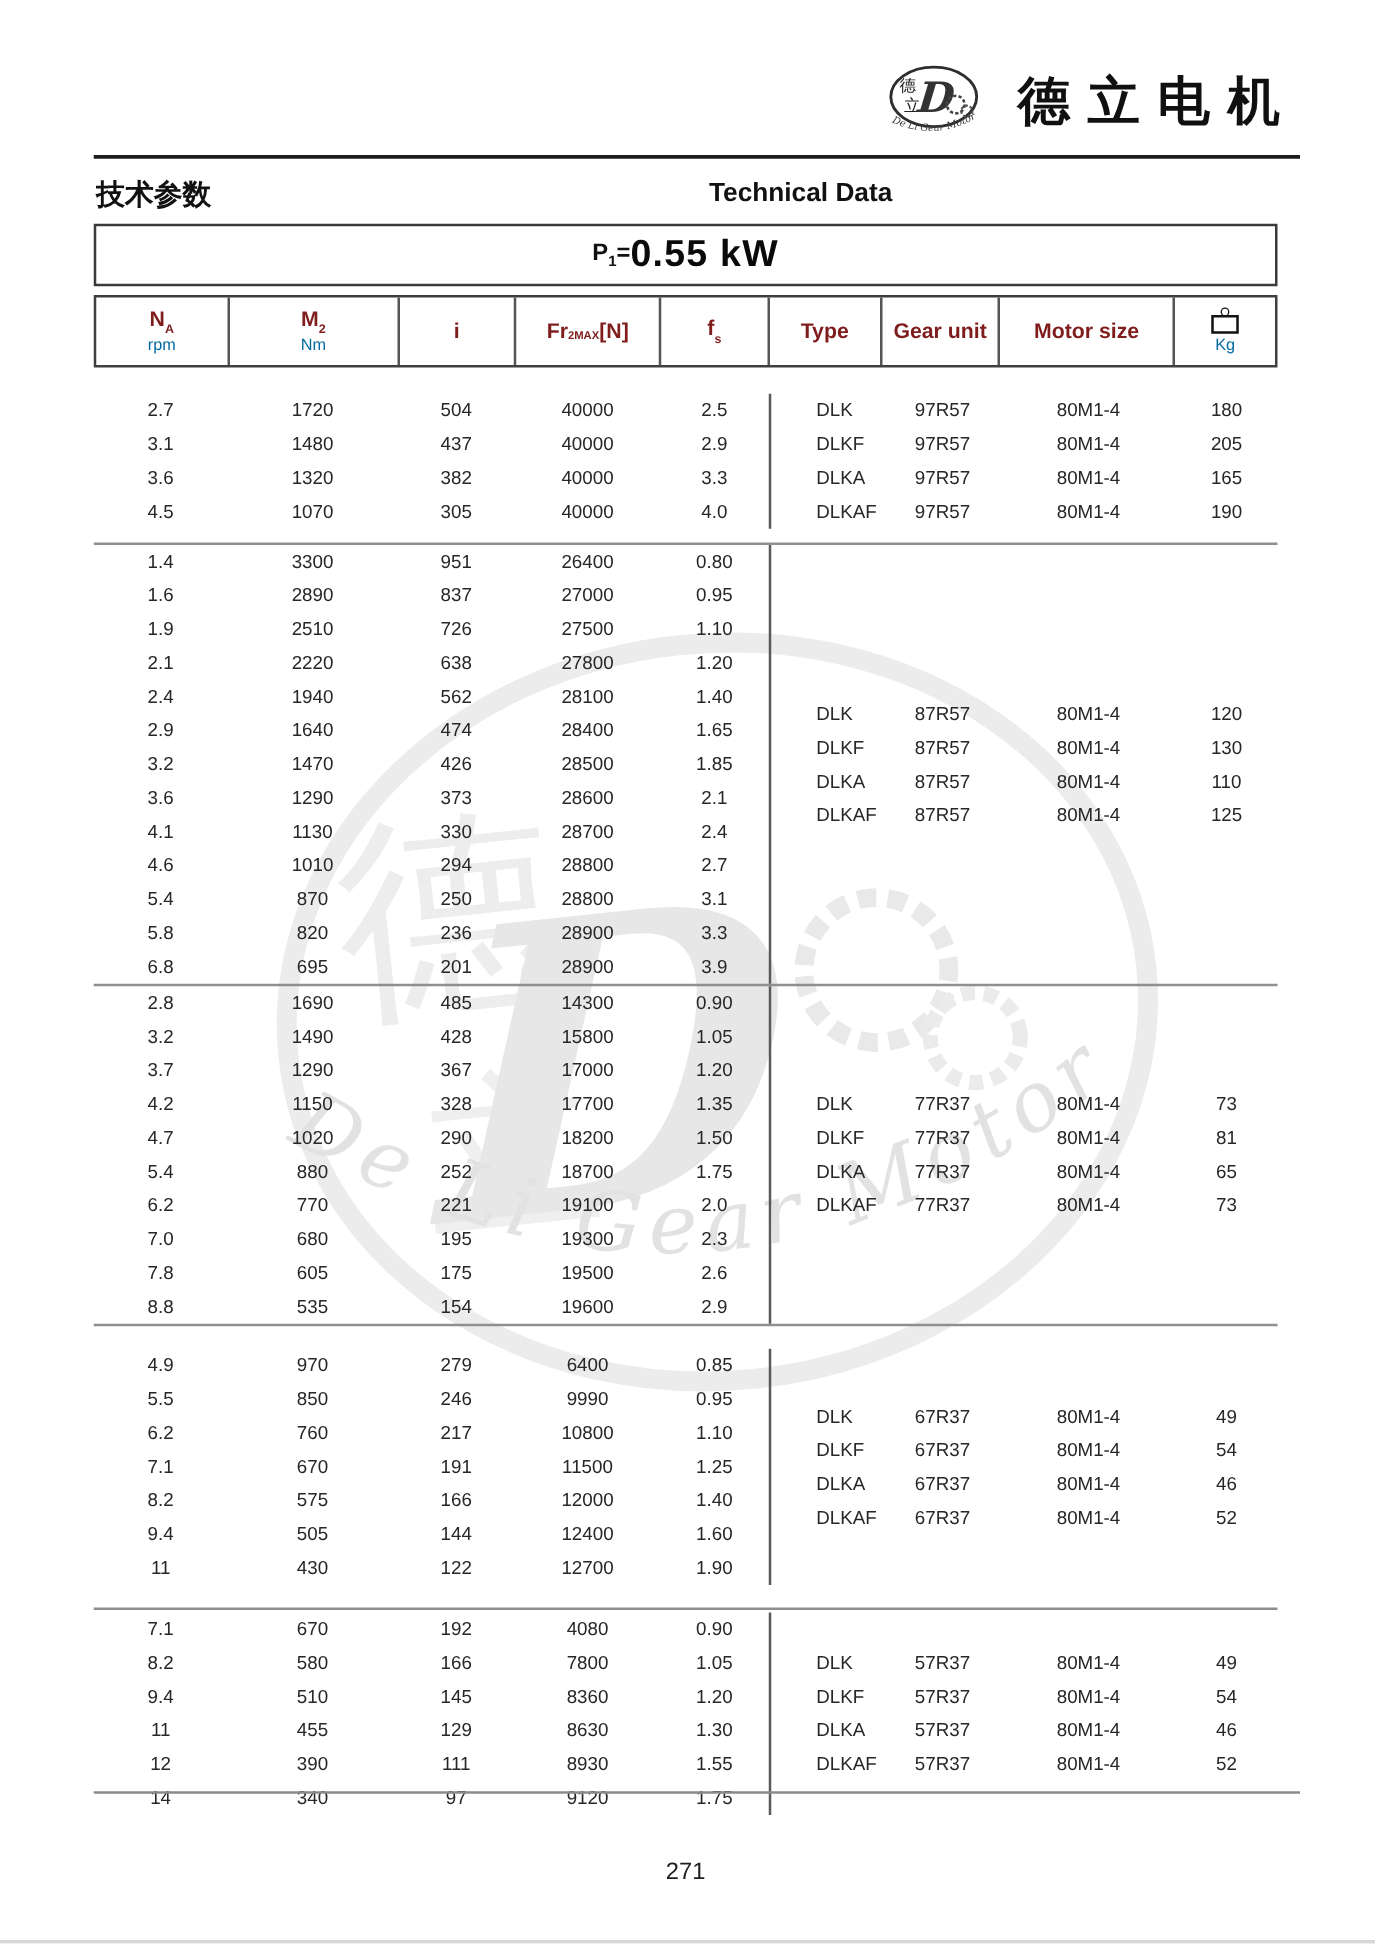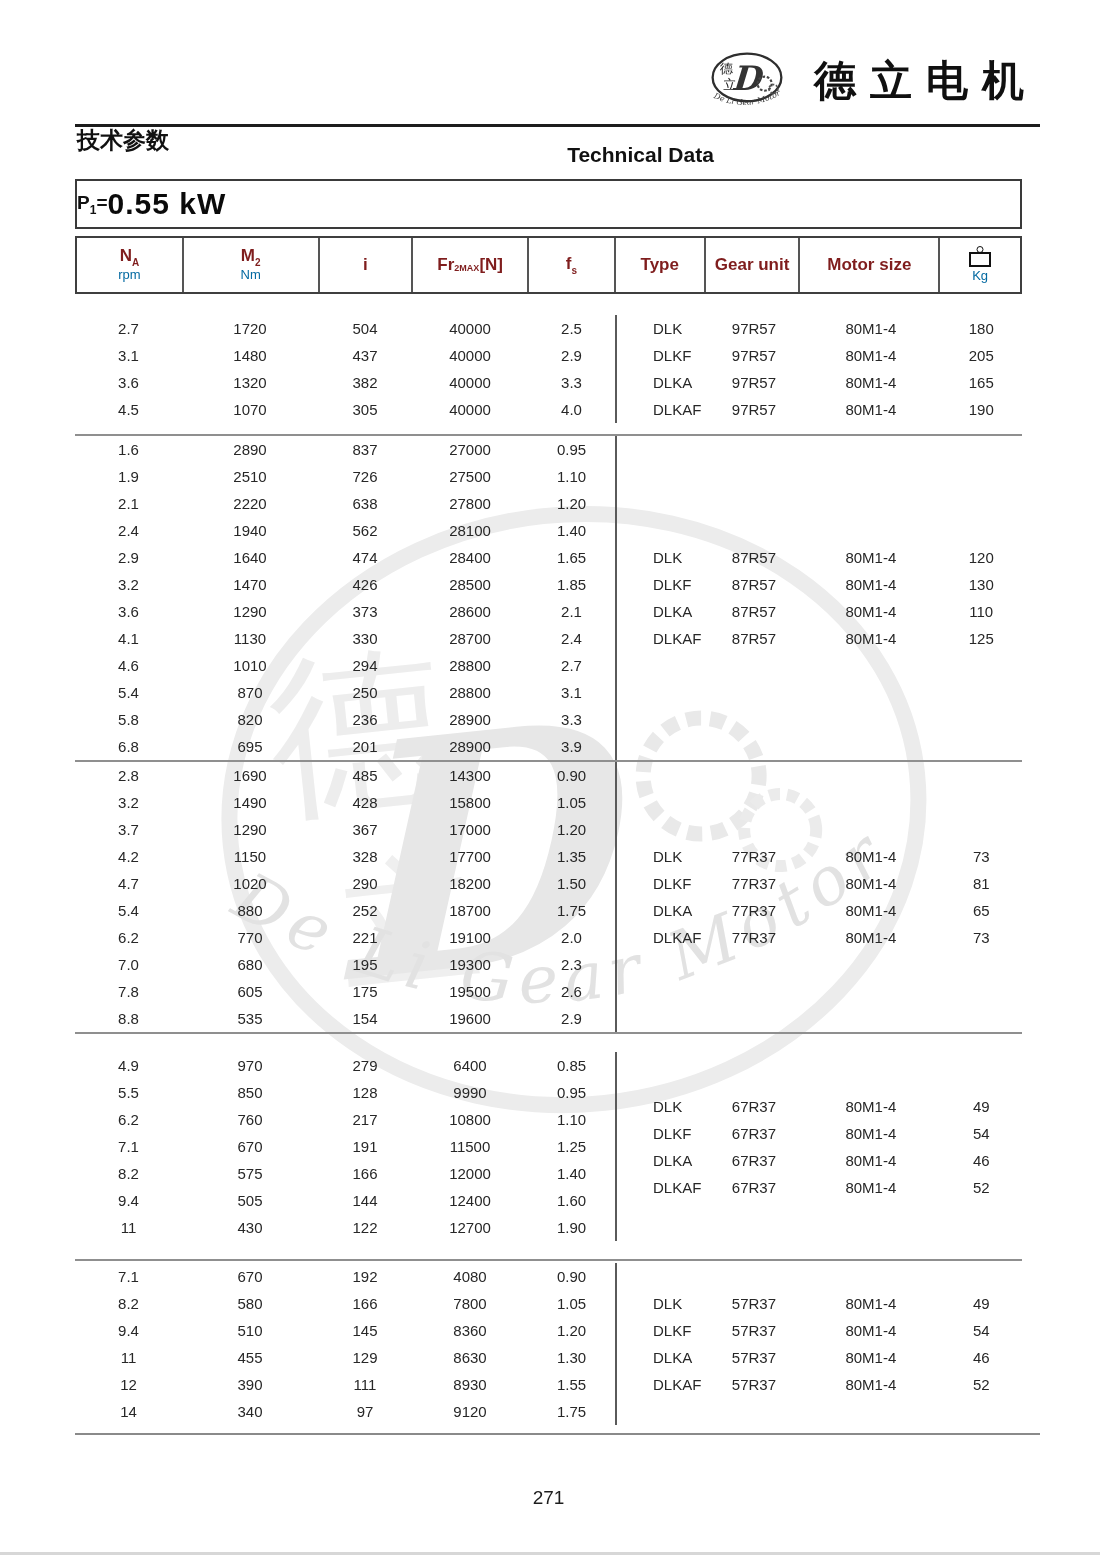--- a/index.html
+++ b/index.html
@@ -11,26 +11,26 @@
   .watermark { position:absolute; left:0; top:0; width:1100px; height:1555px; pointer-events:none; }
   .content { position:absolute; left:75px; top:0; width:947px; }
 
   
   .brand { position:absolute; top:44px; right:-16px; display:flex; align-items:center; gap:14px; }
   .brand-cn {
     font-family:"DejaVu Serif", serif; font-weight:900; font-size:42px; color:#101010;
     letter-spacing:14px; white-space:nowrap; line-height:1;
   }
   .header-rule { position:absolute; top:124px; left:0; width:965px; height:3px; background:#1c1c1c; }
-  .title-cn { position:absolute; top:125px; left:2px; font-size:23px; font-weight:bold; color:#111; }
+  .title-cn { position:absolute; top:140px; left:2px; font-size:23px; font-weight:bold; color:#111; }
   .title-en { position:absolute; top:143px; left:0; width:947px; text-align:center; transform:translateX(92px);
               font-size:21px; font-weight:bold; color:#111; }
   .power-box {
     position:absolute; top:179px; left:0; width:947px; height:50px; border:2px solid #3a3a3a;
-    display:flex; align-items:center; background:transparent;
+    display:flex; align-items:center; justify-content:center; background:transparent;
   }
   .p-small { font-size:19px; font-weight:bold; color:#111; }
   .p-small sub { font-size:12px; font-weight:bold; }
   .p-big { font-size:30px; font-weight:bold; color:#0a0a0a; letter-spacing:1px; }
 
   
   .dtable { position:absolute; top:236px; left:0; width:947px; }
   .thead { display:flex; border:2px solid #3f3f3f; height:58px; }
   .th { border-right:2px solid #555; display:flex; flex-direction:column; align-items:center; justify-content:center; }
   .th:last-child { border-right:none; }
@@ -205,20 +205,27 @@
                 <div class="vc v-type">DLKAF</div>
                 <div class="vc v-gear">97R57</div>
                 <div class="vc v-motor">80M1-4</div>
                 <div class="vc v-kg">190</div>
               </div>
             </div>
           </div>
           <div class="block">
             <div class="block-left">
               <div class="num-row">
+                <div class="cell c0">1.4</div>
+                <div class="cell c1">3300</div>
+                <div class="cell c2">951</div>
+                <div class="cell c3">26400</div>
+                <div class="cell c4">0.80</div>
+              </div>
+              <div class="num-row">
                 <div class="cell c0">1.6</div>
                 <div class="cell c1">2890</div>
                 <div class="cell c2">837</div>
                 <div class="cell c3">27000</div>
                 <div class="cell c4">0.95</div>
               </div>
               <div class="num-row">
                 <div class="cell c0">1.9</div>
                 <div class="cell c1">2510</div>
                 <div class="cell c2">726</div>
@@ -428,21 +435,21 @@
               <div class="num-row">
                 <div class="cell c0">4.9</div>
                 <div class="cell c1">970</div>
                 <div class="cell c2">279</div>
                 <div class="cell c3">6400</div>
                 <div class="cell c4">0.85</div>
               </div>
               <div class="num-row">
                 <div class="cell c0">5.5</div>
                 <div class="cell c1">850</div>
-                <div class="cell c2">128</div>
+                <div class="cell c2">246</div>
                 <div class="cell c3">9990</div>
                 <div class="cell c4">0.95</div>
               </div>
               <div class="num-row">
                 <div class="cell c0">6.2</div>
                 <div class="cell c1">760</div>
                 <div class="cell c2">217</div>
                 <div class="cell c3">10800</div>
                 <div class="cell c4">1.10</div>
               </div>

